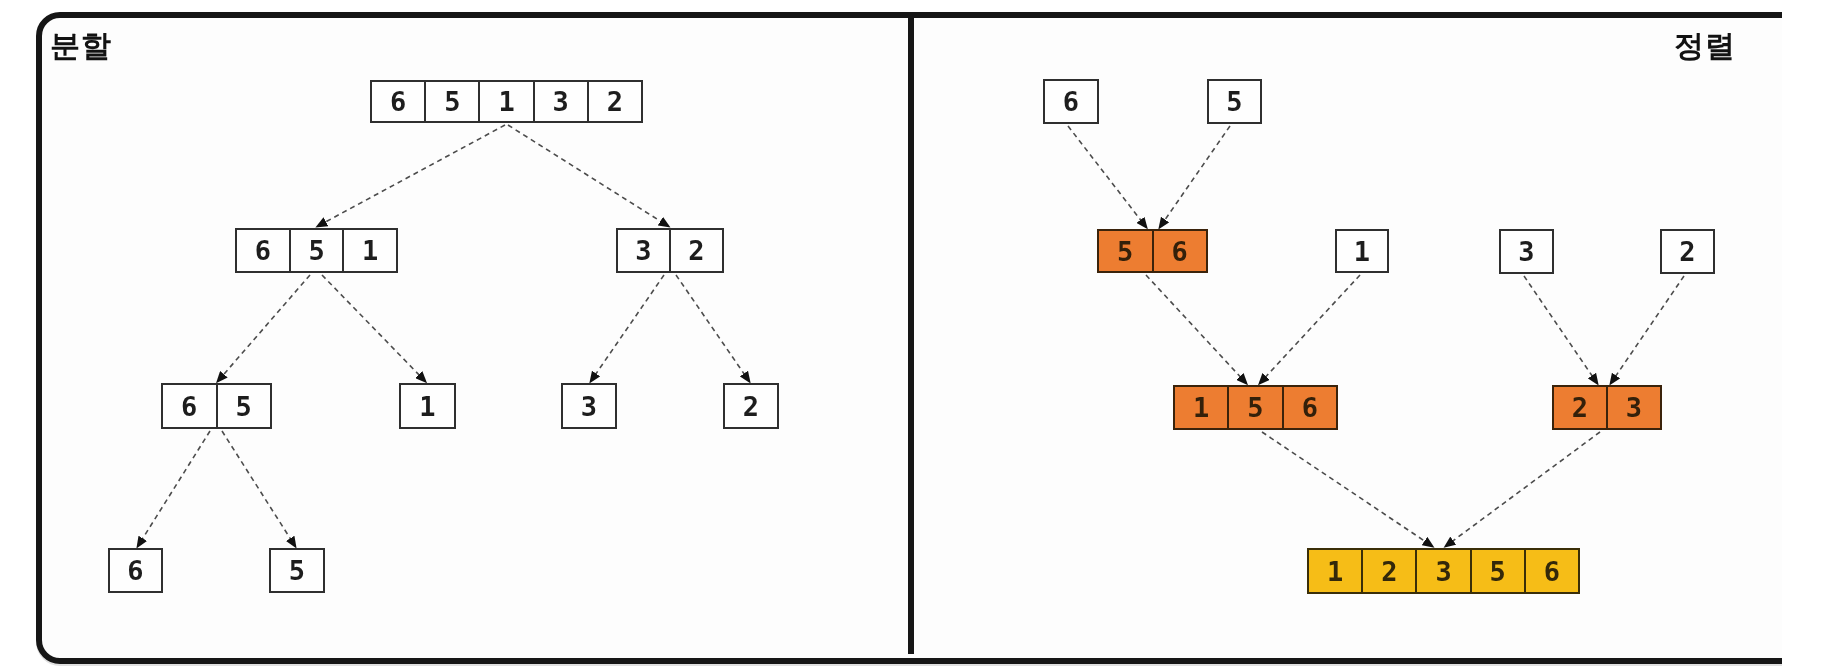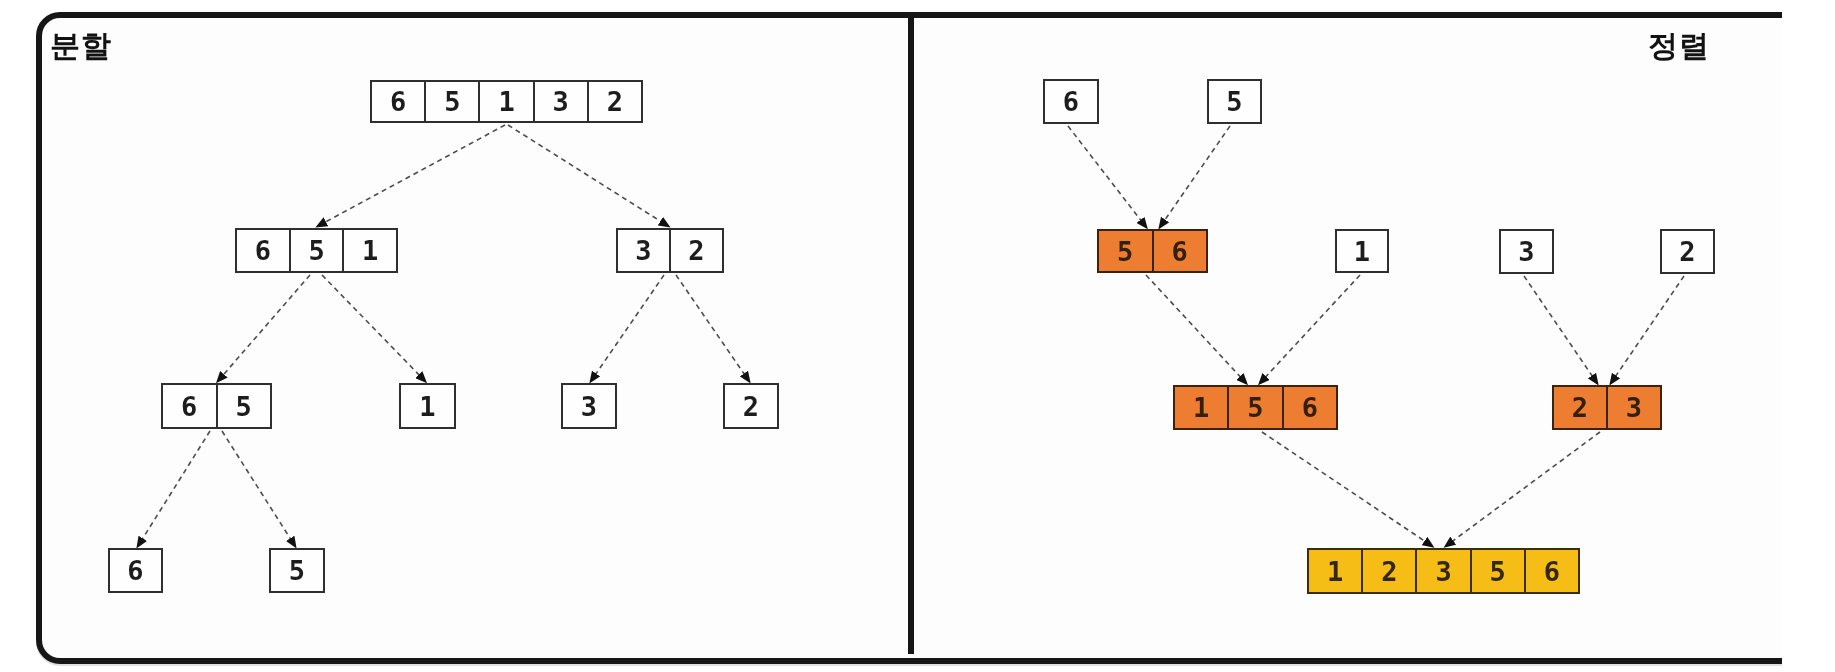--- a/index.html
+++ b/index.html
@@ -13,21 +13,21 @@
     box-shadow:0 2px 0 rgba(0,0,0,0.12);
   }
   #divider{
     position:absolute;left:908px;top:16px;width:6px;height:638px;background:#161616;
   }
   .panel-title{
     position:absolute;top:26px;font-size:30px;font-weight:bold;color:#121212;
     letter-spacing:1px;
   }
   #title-left{left:50px;}
-  #title-right{right:72px;}
+  #title-right{right:46px;}
   #edges-svg{position:absolute;left:0;top:0;width:1835px;height:672px;pointer-events:none;}
   .edge{stroke:#4c4c4c;stroke-width:1.6;fill:none;stroke-dasharray:5 4;}
   .array-box{
     position:absolute;display:flex;box-sizing:border-box;
   }
   .cell{
     flex:1;display:flex;align-items:center;justify-content:center;
     font-family:"DejaVu Sans Mono",monospace;font-size:27px;font-weight:bold;
     box-sizing:border-box;
   }

